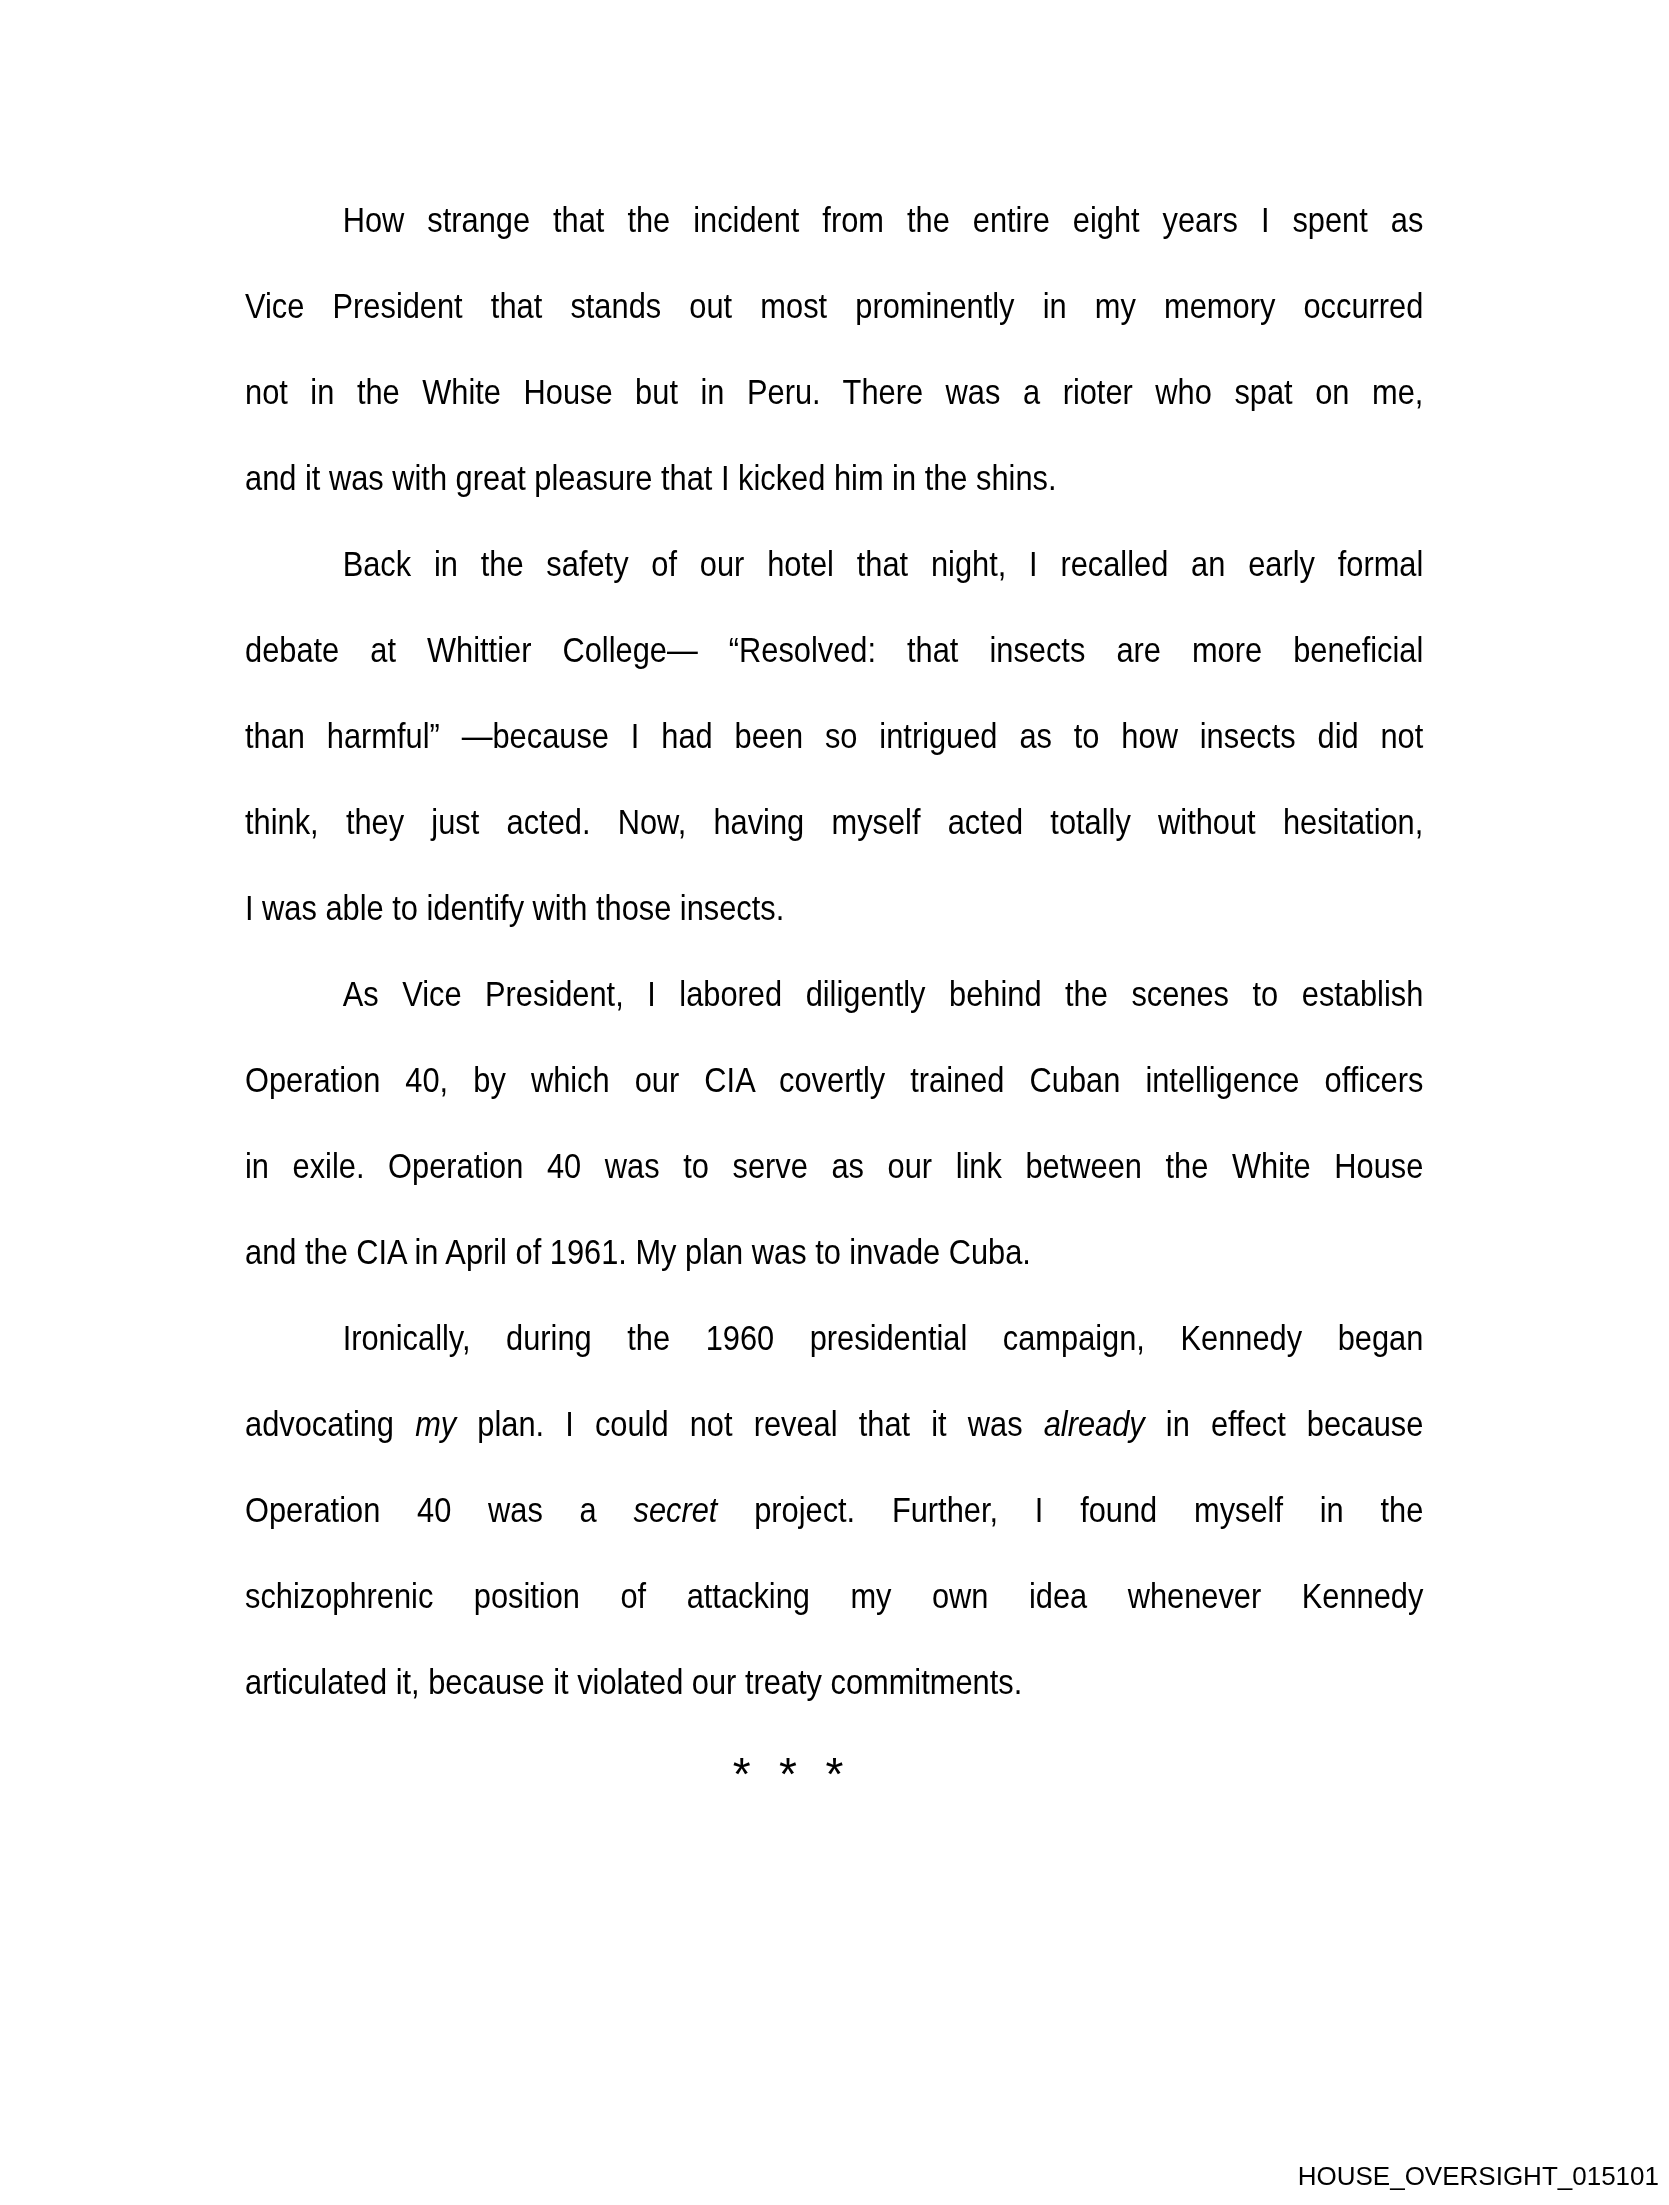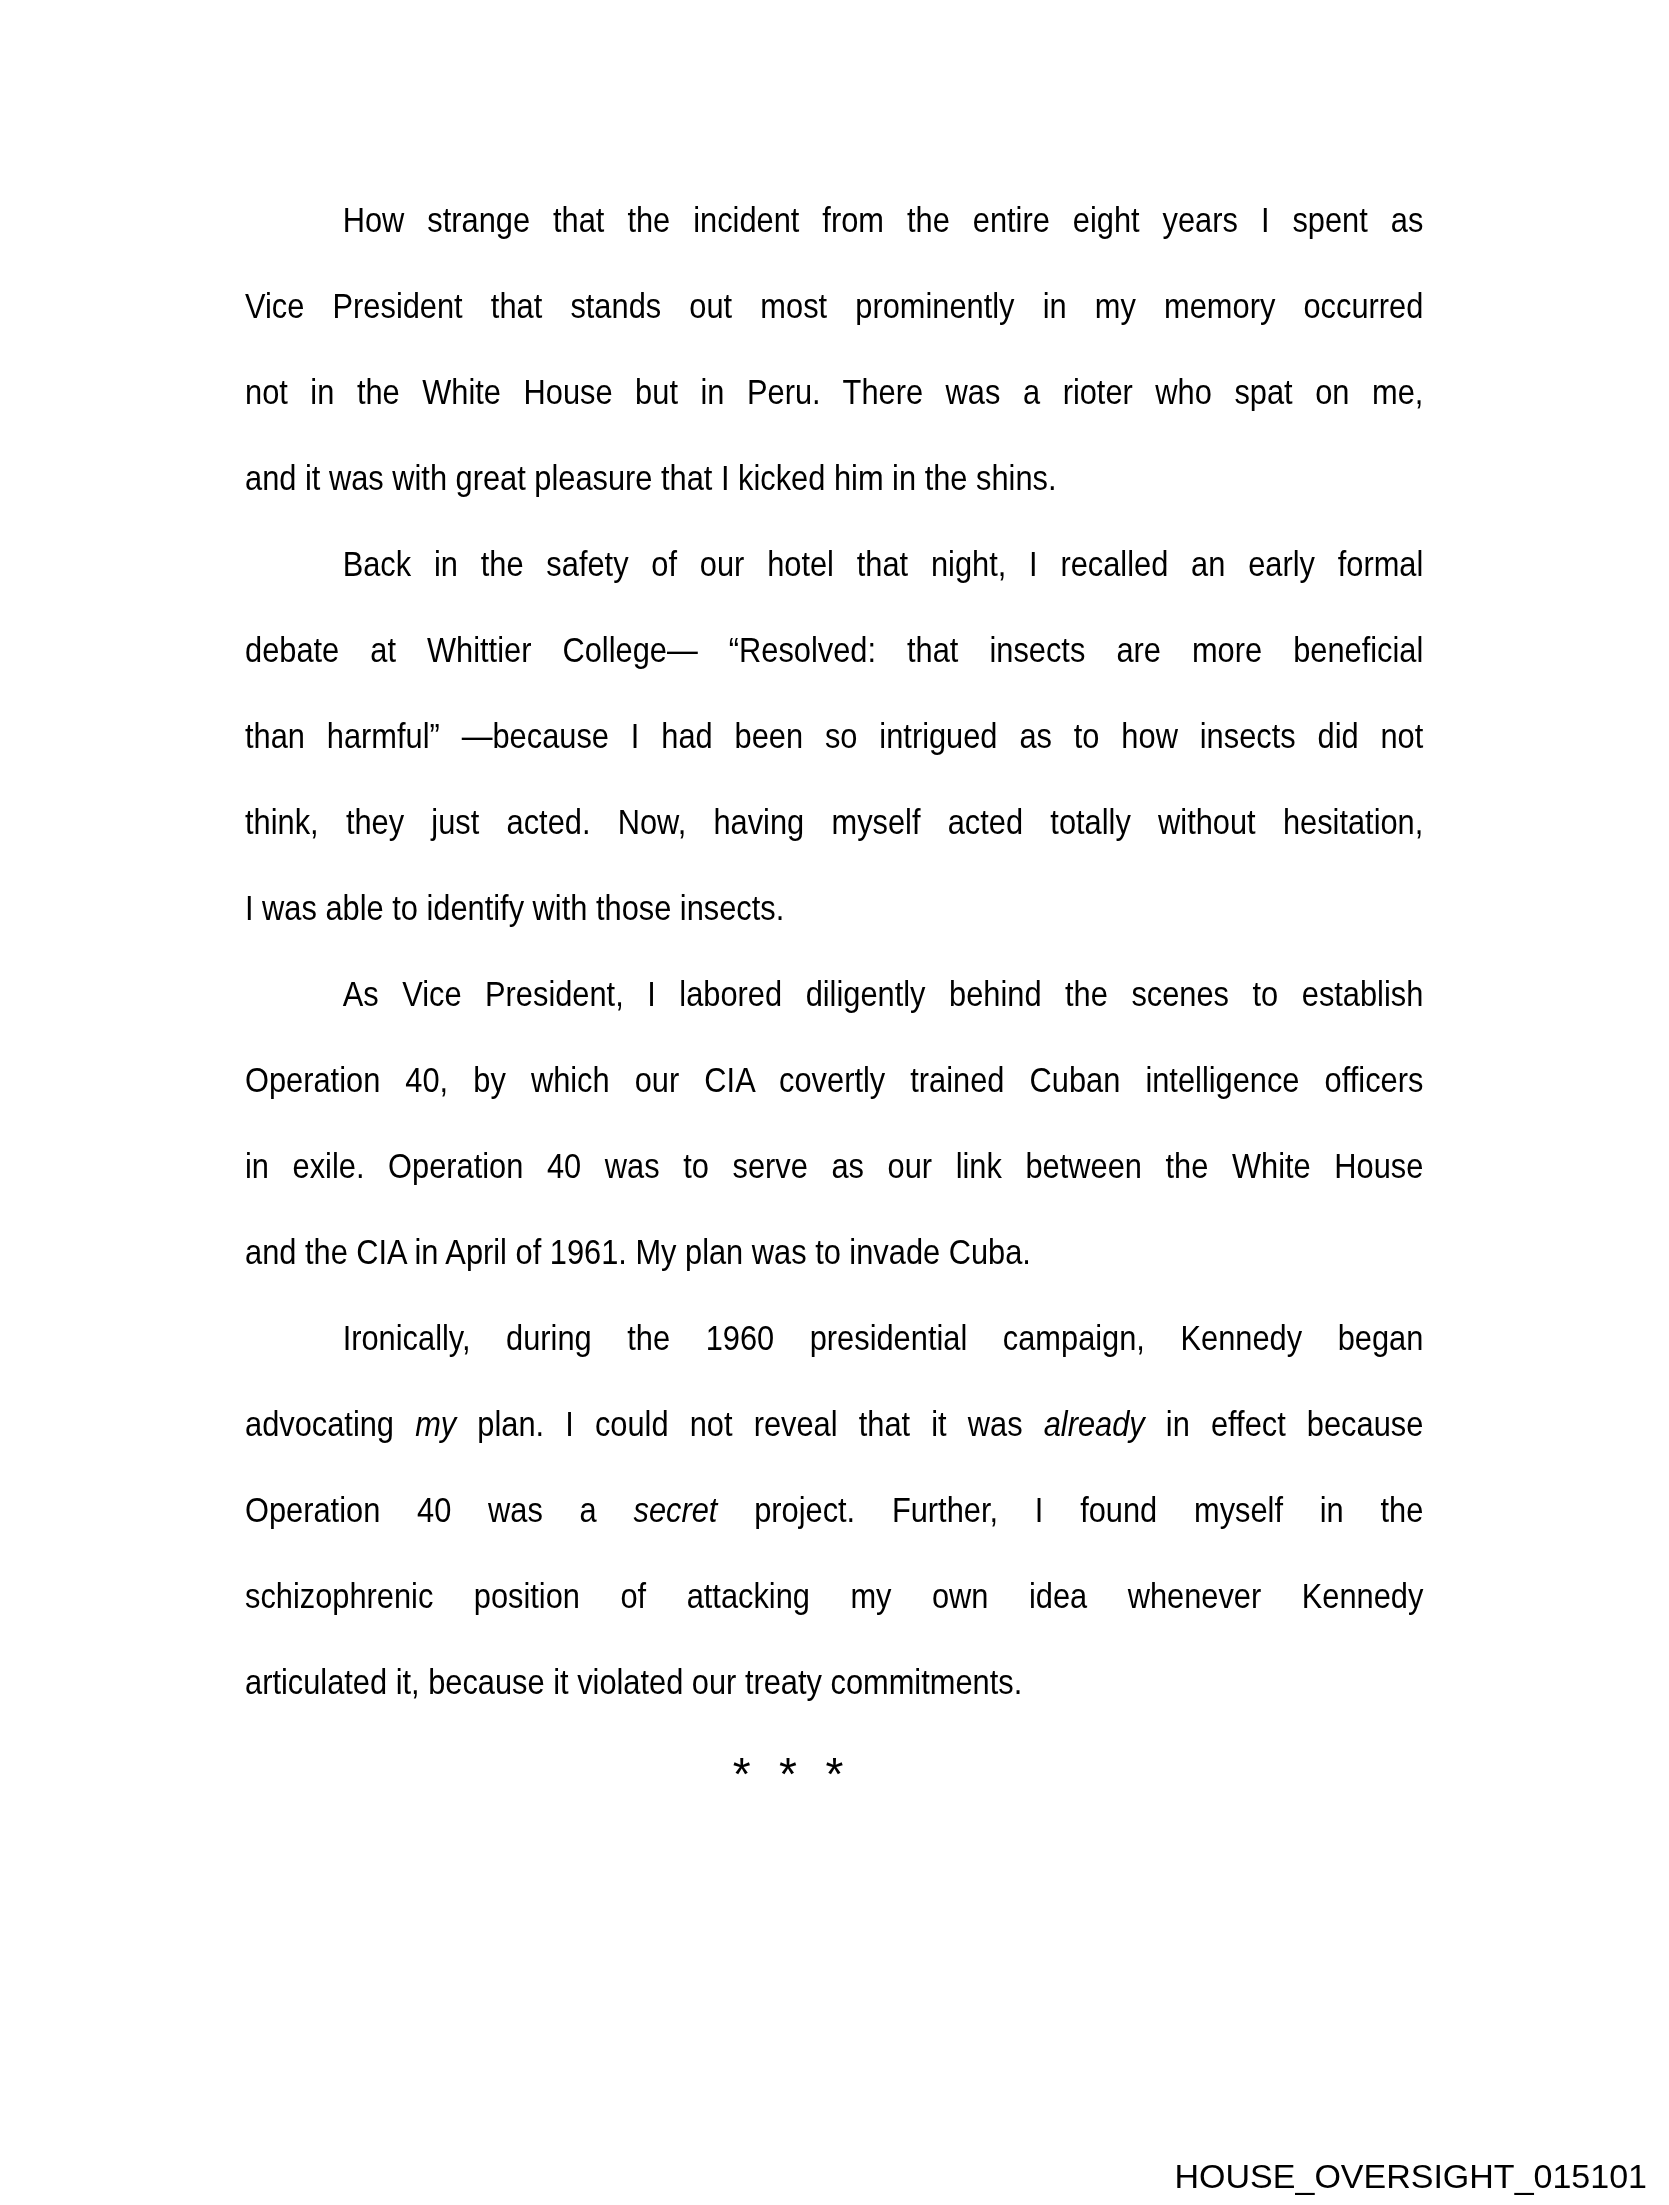--- a/index.html
+++ b/index.html
@@ -48,23 +48,23 @@
     height: 86px;
     line-height: 86px;
     font-size: 46px;
     text-align: center;
     padding-right: 92px;
     box-sizing: border-box;
     word-spacing: 15.7px;
   }
   .footer {
     position: absolute;
-    right: 22px;
+    right: 10px;
     top: 2157px;
-    font-size: 34px;
+    font-size: 26px;
     line-height: 38px;
     letter-spacing: 0;
   }
 </style>
 </head>
 <body style="background: rgb(255, 255, 255); color: rgb(0, 0, 0);">
 
 <div class="page">
   <main class="body-text">
       <div class="para">

